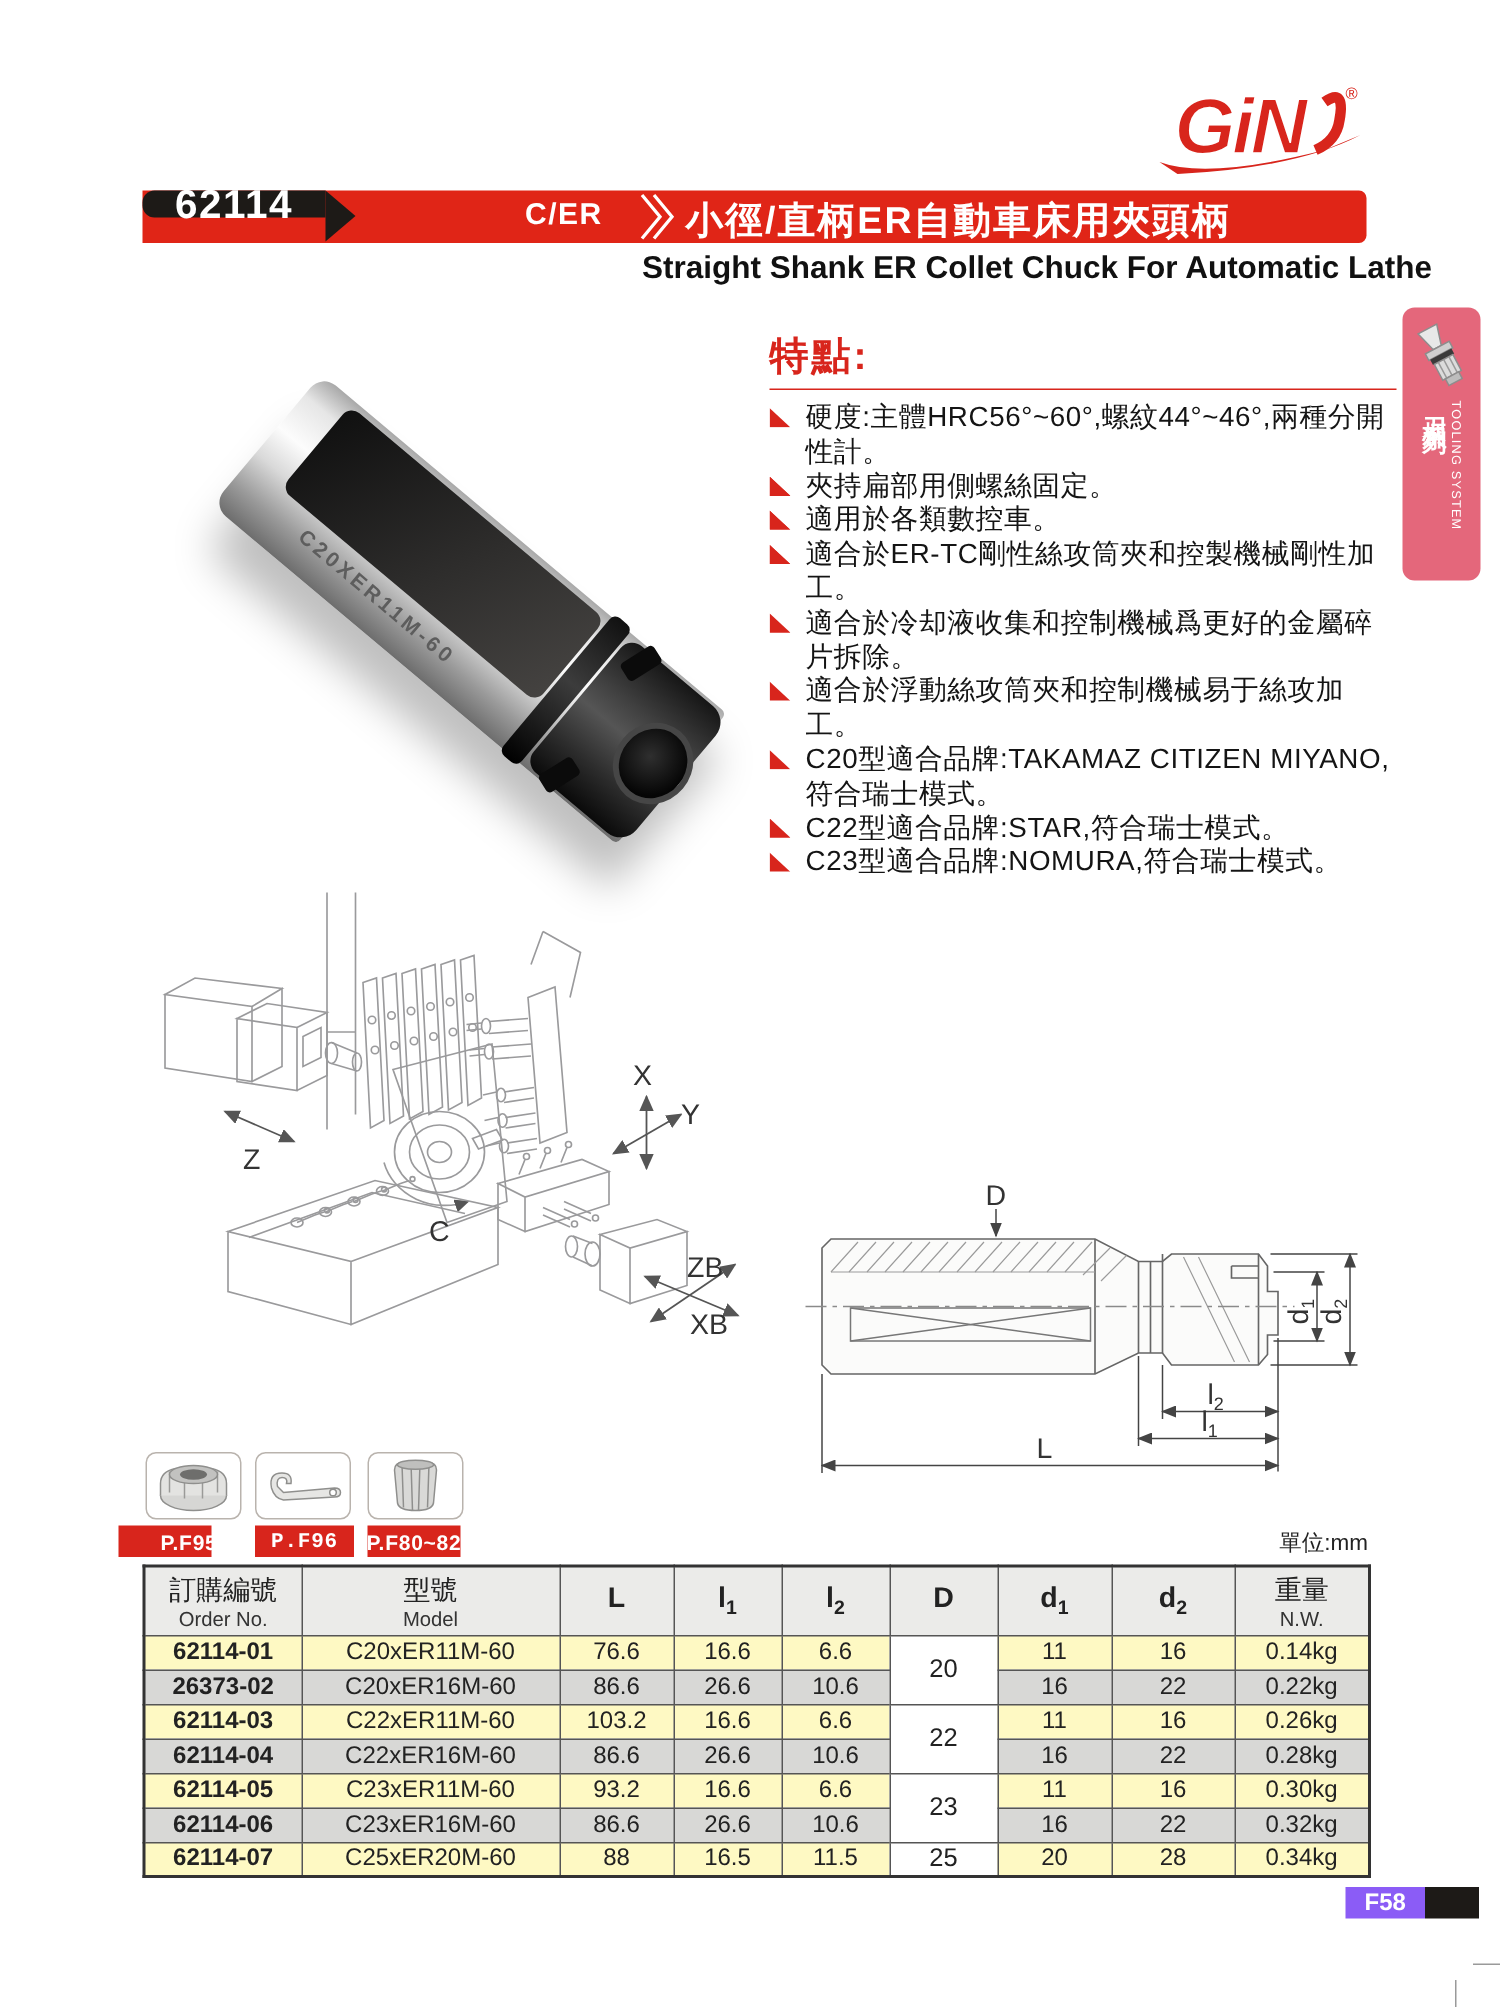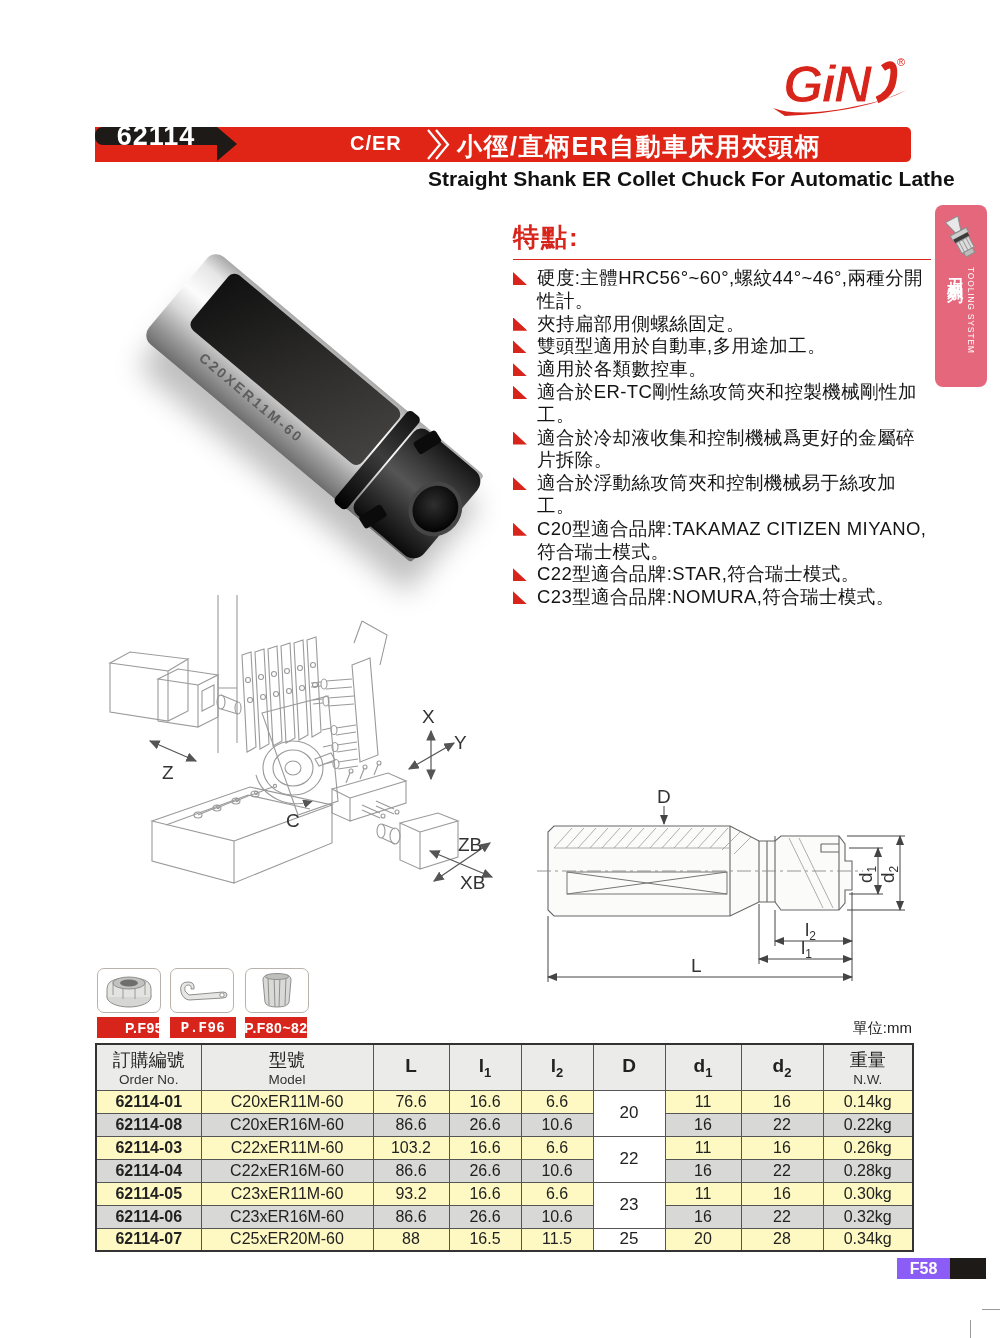--- a/index.html
+++ b/index.html
@@ -169,21 +169,21 @@
     </div>
   </div>
 
   <div class="feat">
     <h2>特點:</h2>
     <hr class="feat-rule">
     <ul>
       <li><span class="tri"></span><span>硬度:主體HRC56°~60°,螺紋44°~46°,兩種分開性計。</span></li>
       <li><span class="tri"></span></li>
       <li><span class="tri"></span><span>夾持扁部用側螺絲固定。</span></li>
-      <li><span class="tri"></span><span>雙頭型適用於自動車,多用途加工。</span></li>
+      <li><span class="tri"></span></li>
       <li><span class="tri"></span><span>適用於各類數控車。</span></li>
       <li><span class="tri"></span></li>
       <li><span class="tri"></span><span>適合於ER-TC剛性絲攻筒夾和控製機械剛性加工。</span></li>
       <li><span class="tri"></span><span>適合於冷却液收集和控制機械爲更好的金屬碎片拆除。</span></li>
       <li><span class="tri"></span><span>適合於浮動絲攻筒夾和控制機械易于絲攻加工。</span></li>
       <li><span class="tri"></span><span>C20型適合品牌:TAKAMAZ CITIZEN MIYANO,符合瑞士模式。</span></li>
       <li><span class="tri"></span><span>C22型適合品牌:STAR,符合瑞士模式。</span></li>
       <li><span class="tri"></span><span>C23型適合品牌:NOMURA,符合瑞士模式。</span></li>
     </ul>
   </div>
@@ -387,21 +387,21 @@
       <circle cx="47" cy="19" r="2.2" fill="#fff" stroke="#8f8f8d"></circle>
     </svg>
   </div>
   <div class="thumb" style="left:245px; top:968px;">
     <svg width="44" height="38" viewBox="0 0 44 38">
       <path d="M8 8 Q8 3 14 3 L30 3 Q36 3 36 8 L34 30 Q33 35 22 35 Q11 35 10 30 Z" fill="#d9d9d7" stroke="#8f8f8d"></path>
       <path d="M13 4 L14 33 M19 3 L20 35 M25 3 L24 35 M31 4 L30 33" stroke="#8f8f8d" fill="none"></path>
       <ellipse cx="22" cy="4.5" rx="12" ry="3" fill="#bfbfbd" stroke="#8f8f8d"></ellipse>
     </svg>
   </div>
-  <div class="pbadge" style="left:97px; top:1017px; width:62px;padding-left:32px;">P.F95</div>
+  <div class="pbadge" style="left:79px; top:1017px; width:62px;padding-left:32px;">P.F95</div>
   <div class="pbadge" style="left:170px; top:1017px; width:66px;font-family:Liberation Mono, monospace;">P.F96</div>
   <div class="pbadge" style="left:245px; top:1017px; width:62px;">P.F80~82</div>
 
   <div class="unit-note">單位:mm</div>
 
   <table class="spec">
     <colgroup>
       <col style="width:105px">
         <col style="width:172px">
         <col style="width:76px">
@@ -440,21 +440,21 @@
         <td>C20xER11M-60</td>
         <td>76.6</td>
         <td>16.6</td>
         <td>6.6</td>
         <td class="dcol" rowspan="2">20</td>
         <td>11</td>
         <td>16</td>
         <td>0.14kg</td>
       </tr>
       <tr class="alt">
-        <td class="ord">62114-08</td>
+        <td class="ord">26373-02</td>
         <td>C20xER16M-60</td>
         <td>86.6</td>
         <td>26.6</td>
         <td>10.6</td>
         <td>16</td>
         <td>22</td>
         <td>0.22kg</td>
       </tr>
       <tr>
         <td class="ord">62114-03</td>

